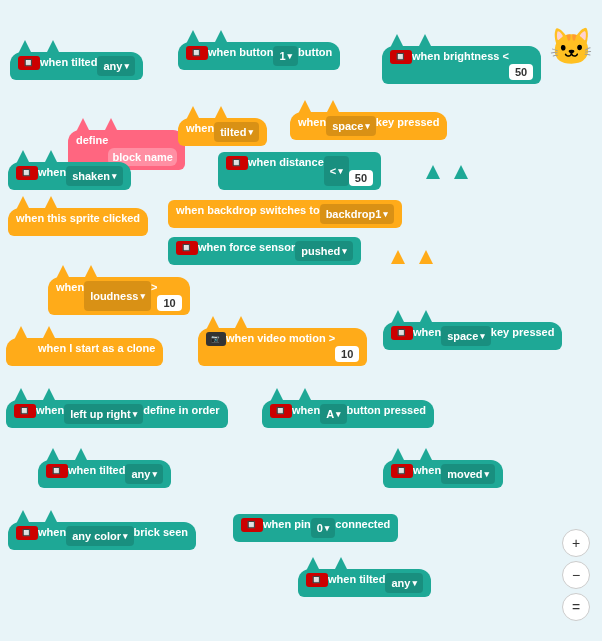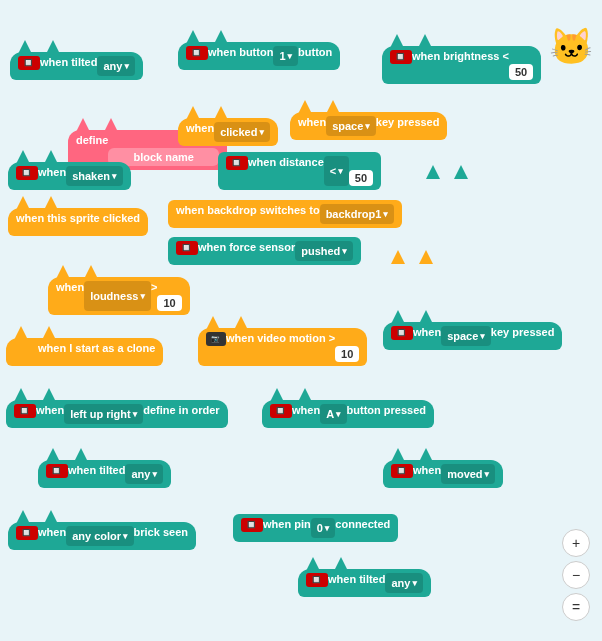--- a/index.html
+++ b/index.html
@@ -178,32 +178,32 @@
   </div>
 </div>
 
 <div class="block-hat-wrapper" style="position:absolute; left:68px; top:118px;">
   <div class="cat-hat-top">
       <div class="cat-tri tri-pink"></div>
       <div class="cat-tri tri-pink"></div>
     </div>
   <div class="scratch-block color-define" style="border-radius:12px 12px 6px 6px;">
     <span>define</span>
-    <div class="block-input" style="background:#ff8fa3; color:white; border-radius:6px; padding:3px 25px;">block name</div>
+    <div class="block-input" style="background:#ff8fa3; color:white; border-radius:6px; padding:3px 4px;">block name</div>
   </div>
 </div>
 
 <div class="block-hat-wrapper" style="position:absolute; left:178px; top:106px;">
   <div class="cat-hat-top">
       <div class="cat-tri tri-orange"></div>
       <div class="cat-tri tri-orange"></div>
     </div>
   <div class="scratch-block color-events" style="border-radius:12px 12px 6px 6px;">
     <span>when</span>
-    <div class="block-dropdown-filled">clicked</div>
+    <div class="block-dropdown-filled">tilted</div>
   </div>
 </div>
 
 <div class="block-hat-wrapper" style="position:absolute; left:290px; top:100px;">
   <div class="cat-hat-top">
       <div class="cat-tri tri-orange"></div>
       <div class="cat-tri tri-orange"></div>
     </div>
   <div class="scratch-block color-events" style="border-radius:12px 12px 6px 6px;">
     <span>when</span>

